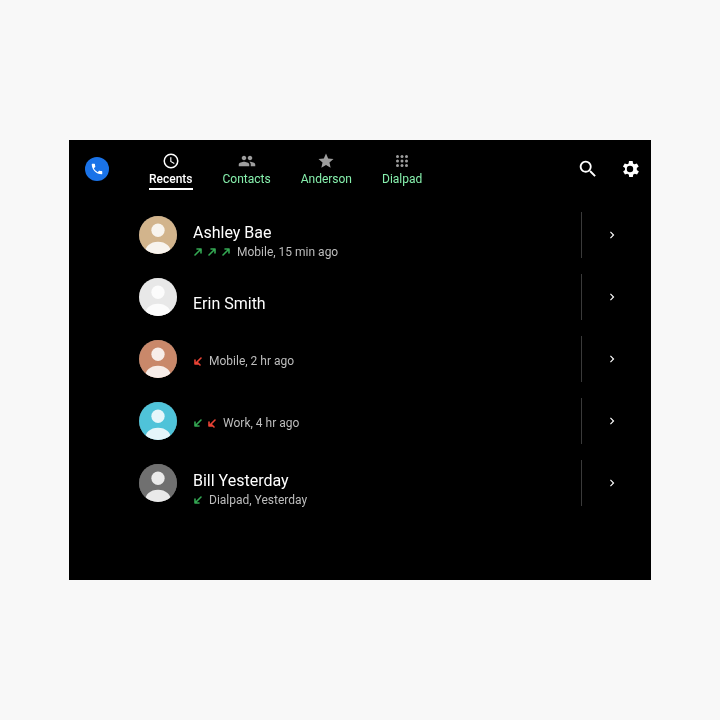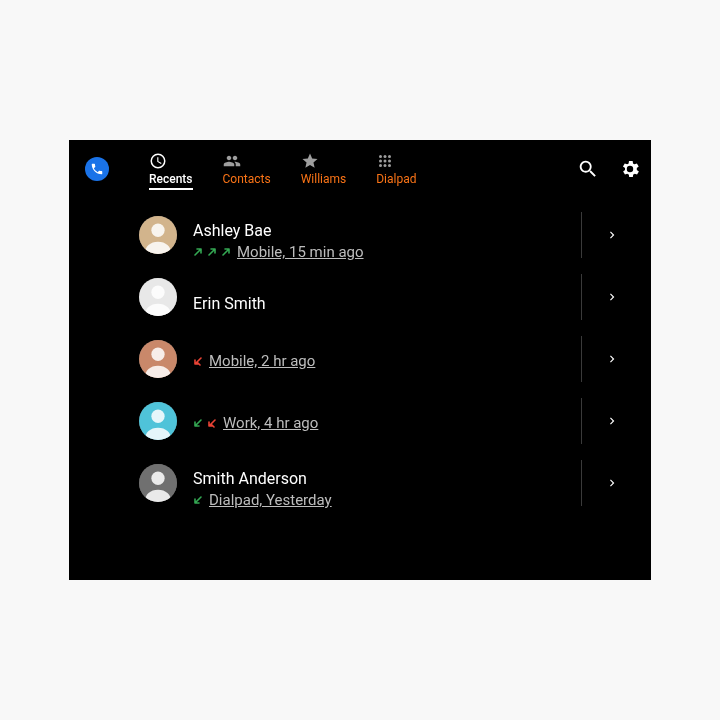--- a/index.html
+++ b/index.html
@@ -23,25 +23,25 @@
   .phone-badge {
     width: 24px; height: 24px;
     border-radius: 50%;
     background: #1a73e8;
     display: flex; align-items: center; justify-content: center;
     margin-left: 6px;
     margin-right: 40px;
   }
   .phone-badge svg { width: 14px; height: 14px; fill: #fff; }
   .tabs { display: flex; gap: 30px; }
-  .tab { display: flex; flex-direction: column; align-items: flex-start; gap: 2px; cursor: pointer; }
+  .tab { display: flex; flex-direction: column; align-items: center; gap: 2px; cursor: pointer; }
   .tab .tab-icon { width: 18px; height: 18px; display:flex; align-items:center; justify-content:center; }
   .tab .tab-icon svg { width: 18px; height: 18px; fill: #9e9e9e; }
   .tab.active .tab-icon svg { fill: #fff; }
-  .tab-label { font-size: 12px; color: #f97316; }
+  .tab-label { font-size: 12px; color: #86efac; }
   .tab.active .tab-label { color: #fff; font-weight: 500; }
   .tab.active { border-bottom: 2px solid #fff; padding-bottom: 2px; margin-bottom: -4px; }
   .spacer { flex: 1; }
   .action-icon { width: 22px; height: 22px; margin-left: 20px; cursor: pointer; }
   .action-icon svg { width: 22px; height: 22px; fill: #fff; }
 
   .list { padding-left: 70px; padding-top: 6px; }
   .row { display: flex; align-items: center; height: 62px; position: relative; }
   .avatar {
     width: 38px; height: 38px; border-radius: 50%;
@@ -52,21 +52,21 @@
   }
   .avatar svg { width: 38px; height: 38px; }
   .info { margin-left: 16px; flex: 1; min-width: 0; }
   .name { font-size: 16px; color: #fff; font-weight: 400; margin-top: 12px; }
   .meta { display: flex; align-items: center; gap: 4px; margin-top: 3px; }
   .arrow { width: 10px; height: 10px; display:flex; align-items:center; justify-content:center; }
   .arrow svg { width: 10px; height: 10px; }
   .arrow.out svg { stroke: #34a853; }
   .arrow.in svg { stroke: #34a853; }
   .arrow.missed svg { stroke: #ea4335; }
-  .detail { font-size: 15px; color: #bdbdbd; margin-left: 2px; text-decoration: underline; }
+  .detail { font-size: 12px; color: #bdbdbd; margin-left: 2px; }
   .chev-wrap {
     width: 60px; height: 46px;
     display:flex; align-items:center; justify-content:center;
     border-left: 1px solid #3a3a3a;
     margin-right: 10px;
   }
   .chev-wrap svg { width: 14px; height: 14px; fill: #fff; }
 </style>
 </head>
 <body>
@@ -96,21 +96,21 @@
             </svg>
         </span>
         <span class="tab-label">Contacts</span>
       </div>
       <div class="tab">
         <span class="tab-icon">
           <svg viewBox="0 0 24 24">
               <path d="M12 17.3l6.2 3.7-1.6-7 5.4-4.7-7.1-.6L12 2 9.1 8.7 2 9.3l5.4 4.7-1.6 7z"></path>
             </svg>
         </span>
-        <span class="tab-label">Williams</span>
+        <span class="tab-label">Anderson</span>
       </div>
       <div class="tab">
         <span class="tab-icon">
           <svg viewBox="0 0 24 24">
               <circle cx="6" cy="6" r="2"></circle>
               <circle cx="12" cy="6" r="2"></circle>
               <circle cx="18" cy="6" r="2"></circle>
               <circle cx="6" cy="12" r="2"></circle>
               <circle cx="12" cy="12" r="2"></circle>
               <circle cx="18" cy="12" r="2"></circle>
@@ -245,21 +245,21 @@
       </div>
       <div class="row">
         <div class="avatar">
           <svg viewBox="0 0 40 40">
             <rect width="40" height="40" fill="#707070"></rect>
             <circle cx="20" cy="15" r="7" fill="rgba(255,255,255,0.85)"></circle>
             <path d="M6 40c0-8 6-13 14-13s14 5 14 13" fill="rgba(255,255,255,0.85)"></path>
           </svg>
         </div>
         <div class="info">
-          <div class="name">Smith Anderson</div>
+          <div class="name">Bill Yesterday</div>
           <div class="meta">
             <span class="arrow in">
               <svg viewBox="0 0 10 10">
                 <path d="M8 2 L2 8 M2 4 V8 H6" stroke-width="1.6" fill="none" stroke-linecap="round" stroke-linejoin="round"></path>
               </svg>
             </span>
             <span class="detail">Dialpad, Yesterday</span>
           </div>
         </div>
         <div class="chev-wrap">

